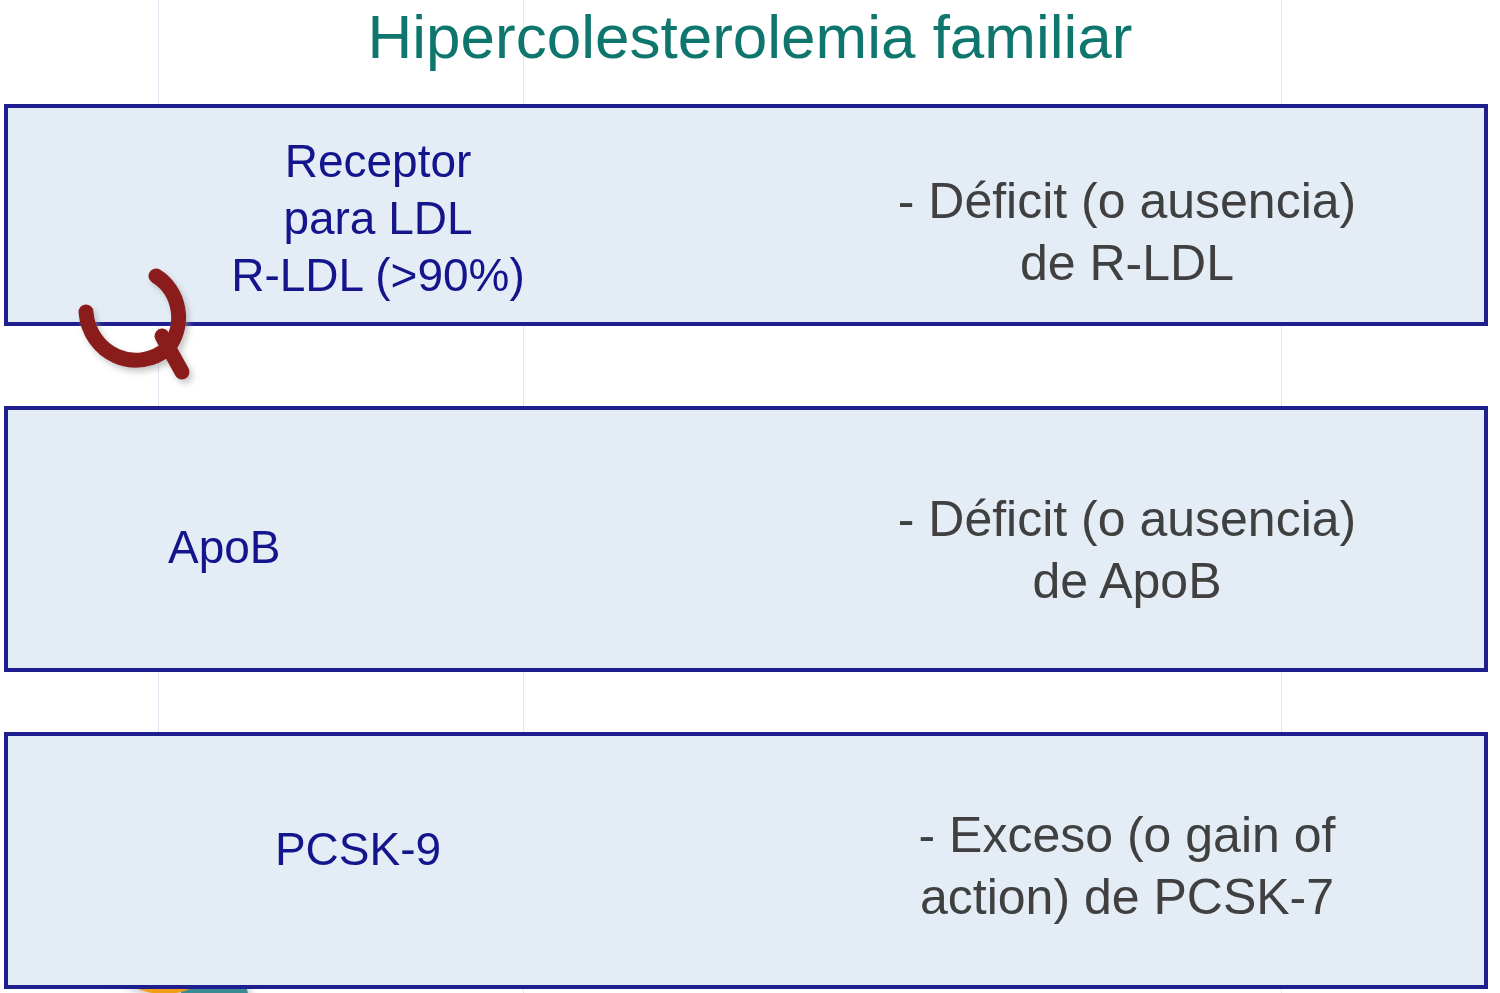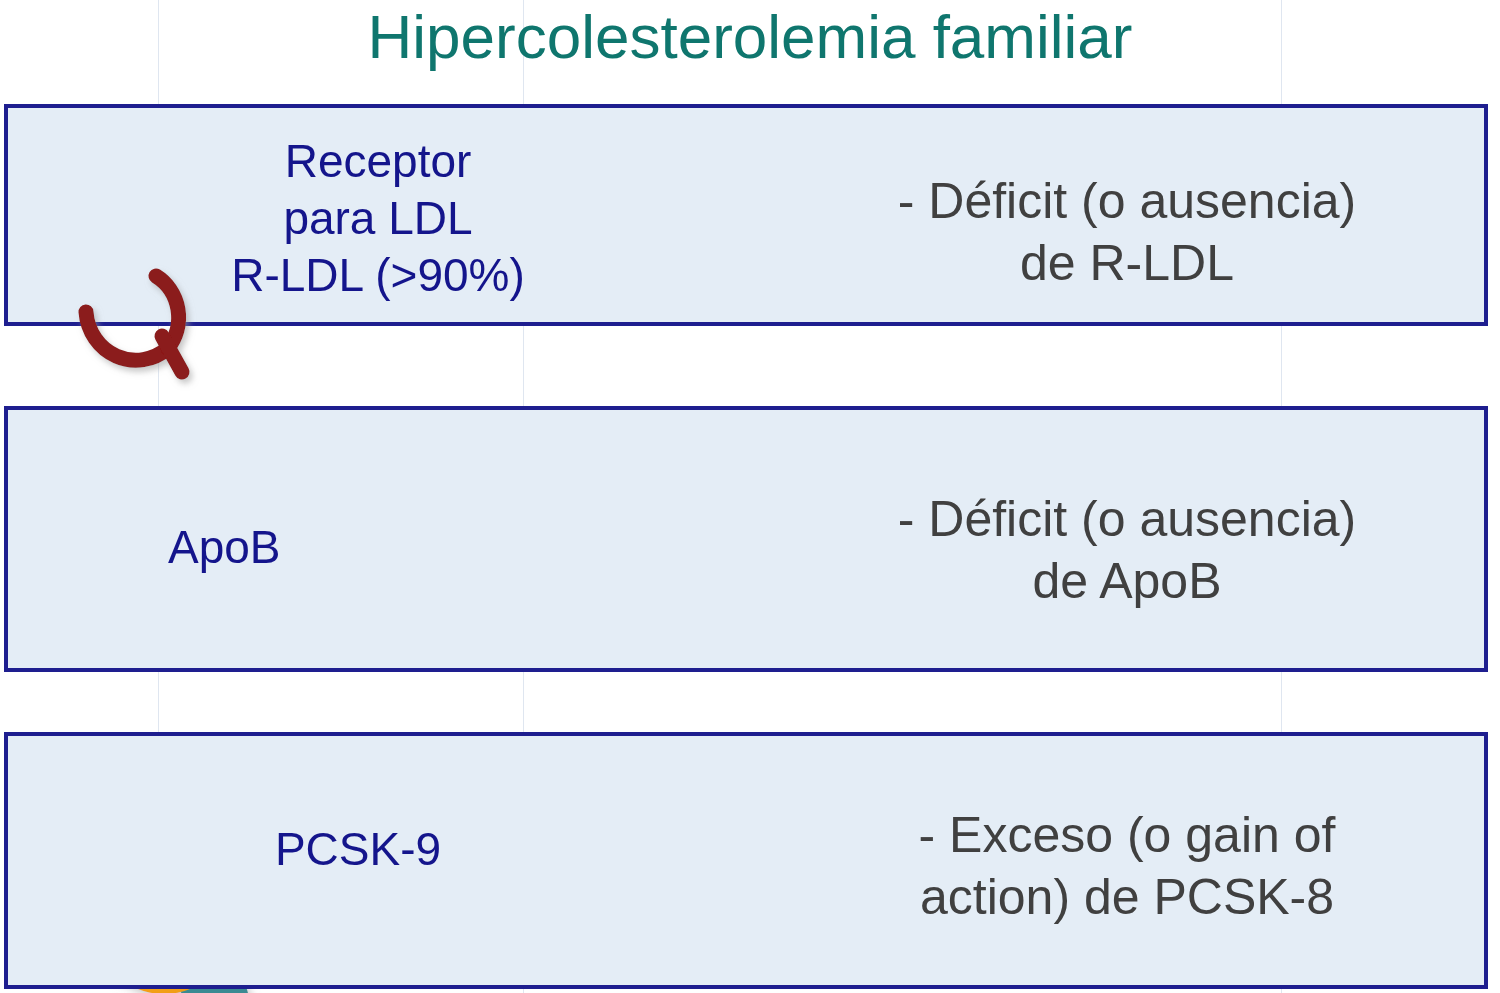--- a/index.html
+++ b/index.html
@@ -190,15 +190,15 @@
   </div>
 </div>
 
 <div class="panel row3">
   <div class="panel-inner">
     <div class="icon-cell">
       
     </div>
     <div class="left-label r3">PCSK-9</div>
     <div class="right-text r3">- Exceso (o gain of
-action) de PCSK-8</div>
+action) de PCSK-7</div>
   </div>
 </div>
 
 </body></html>

